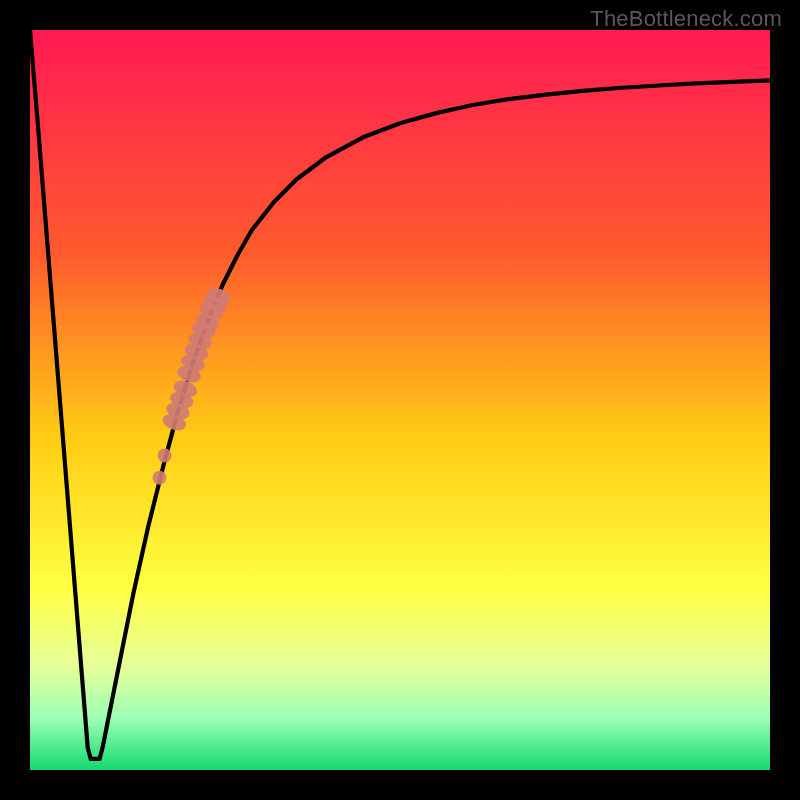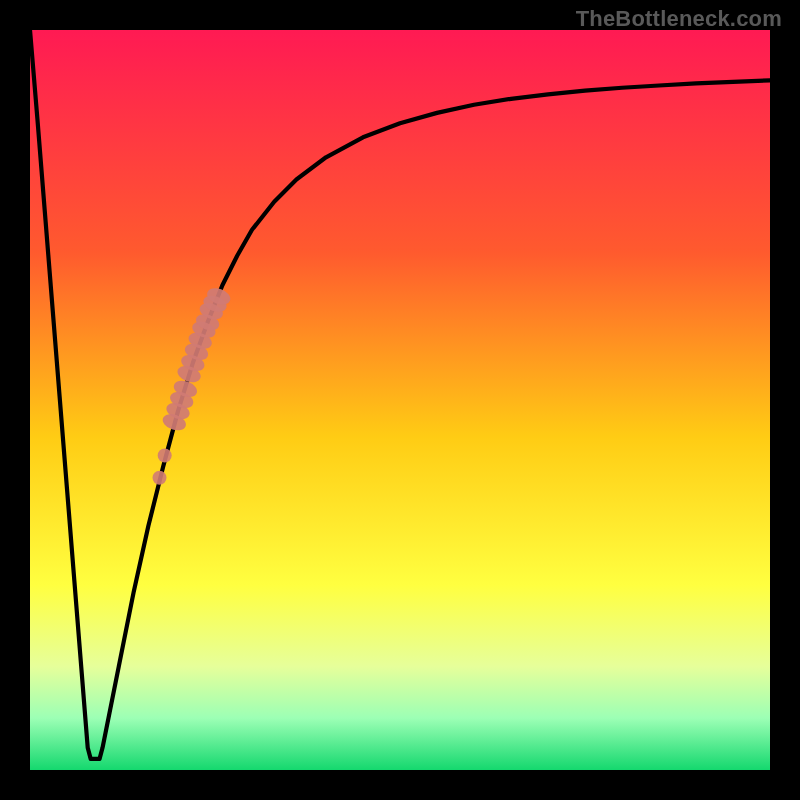--- a/index.html
+++ b/index.html
@@ -24,21 +24,21 @@
     width: 740px;
     height: 740px;
     overflow: hidden;
   }
   .credit {
     position: absolute;
     top: 6px;
     right: 18px;
     color: #595959;
     font-size: 22px;
-    font-weight: 700;
+    font-weight: 400;
     letter-spacing: 0.2px;
     user-select: none;
   }
 </style>
 </head>
 <body>
 
 <div class="frame">
 
   <div class="plot-area">

